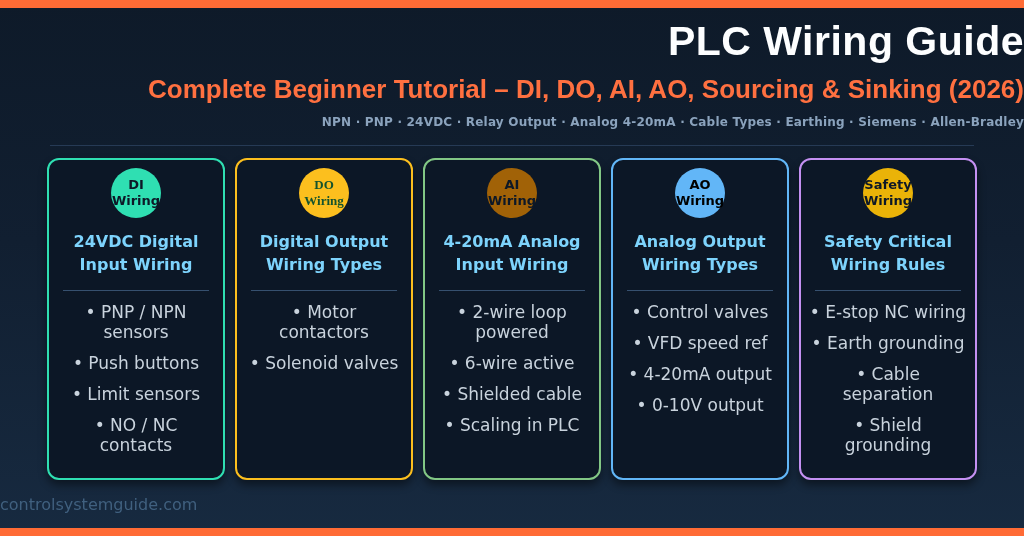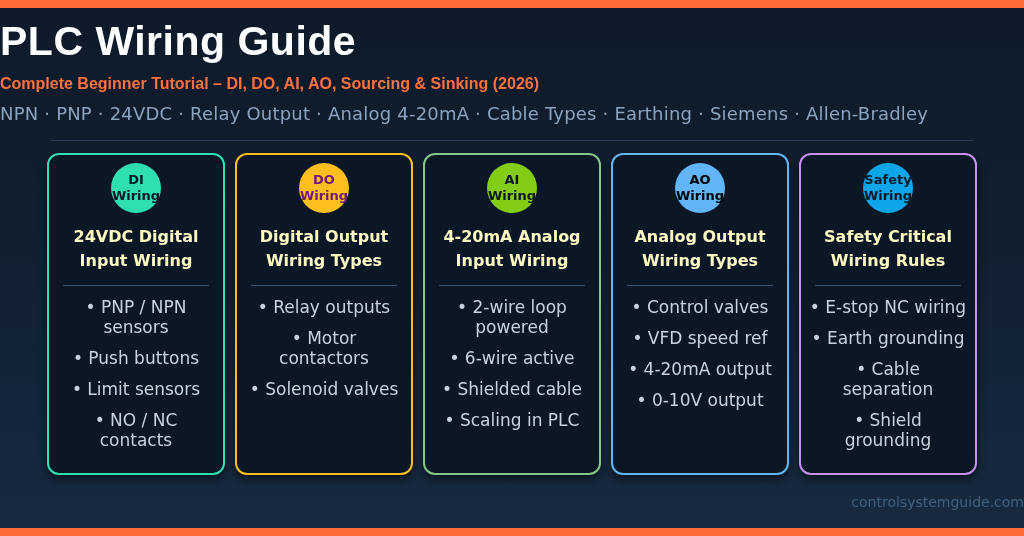--- a/index.html
+++ b/index.html
@@ -6,36 +6,36 @@
   body{
     width:1024px;height:536px;overflow:hidden;
     font-family:"DejaVu Sans","Liberation Sans",sans-serif;
   }
   .page{
     width:100%;height:100%;
     display:flex;flex-direction:column;
     background:linear-gradient(180deg,#0e1a29 0%,#111f31 45%,#172a40 100%);
   }
   .accent-bar{height:8px;flex:0 0 auto;background:#ff6b35;}
-  header{text-align:left;flex:0 0 auto;}
+  header{text-align:right;flex:0 0 auto;}
   .page-title{
     margin:10px 0 0;
     font-family:"Liberation Sans",sans-serif;
     font-size:41px;font-weight:800;letter-spacing:.5px;
     color:#fdfeff;line-height:1.16;
   }
   .page-subtitle{
     margin:8px 0 0;
     font-family:"Liberation Sans",sans-serif;
-    font-size:16px;font-weight:700;
+    font-size:26px;font-weight:700;
     color:#ff7040;line-height:1.2;
   }
   .page-tagline{
     margin:10px 0 16px;
-    font-size:18px;color:#8ba3bd;letter-spacing:.2px;line-height:1.2;
+    font-size:12px;color:#8ba3bd;letter-spacing:.2px;line-height:1.2;font-weight:bold;
   }
   .header-divider{
     border:none;border-top:1px solid #263a55;
     margin:14px 50px 0;
   }
   .cards{
     display:flex;gap:10px;
     padding:12px 47px 0;
     height:322px;flex:0 0 auto;
   }
@@ -51,36 +51,36 @@
   }
   .card-badge{
     width:50px;height:50px;border-radius:50%;
     margin:0 auto;
     display:flex;flex-direction:column;align-items:center;justify-content:center;
     color:#0d1827;font-size:13px;font-weight:700;line-height:1.25;
     white-space:nowrap;
   }
   .card-title{
     margin:12px 0 0;
-    font-size:16px;font-weight:700;color:#fef9c3;line-height:1.45;
+    font-size:16px;font-weight:700;color:#7dd3fc;line-height:1.45;
   }
   .card-divider{
     border:none;border-top:1px solid #36506f;
     margin:13px 6px 0;
   }
   .card-items{
     list-style:none;margin:11px 0 0;padding:0;
     font-size:17px;color:#c9d3dd;
   }
   .card-items li{margin:0 0 11px;}
   .card-items li::before{content:"\2022\00a0";}
   footer{
     margin-top:auto;flex:1 1 auto;
-    display:flex;align-items:center;justify-content:flex-end;
-    font-size:14px;color:#40607f;
+    display:flex;align-items:center;justify-content:flex-start;
+    font-size:16px;color:#40607f;
   }
 </style>
 </head>
 <body>
 
 <div class="page">
   <div class="accent-bar"></div>
 
   <header>
     <h1 class="page-title">PLC Wiring Guide</h1>
@@ -98,34 +98,33 @@
     <h3 class="card-title">24VDC Digital Input Wiring</h3>
     <hr class="card-divider">
     <ul class="card-items">
           <li>PNP / NPN sensors</li>
           <li>Push buttons</li>
           <li>Limit sensors</li>
           <li>NO / NC contacts</li>
         </ul>
   </section>
       <section class="card" style="border-color: rgb(252, 191, 30);">
-    <div class="card-badge" style="background: rgb(252, 191, 30); color: #701a75;">
+    <div class="card-badge" style="background: rgb(252, 191, 30); color: #14532d; font-family: Liberation Serif, serif;">
       <span>DO</span>
       <span>Wiring</span>
     </div>
     <h3 class="card-title">Digital Output Wiring Types</h3>
     <hr class="card-divider">
     <ul class="card-items">
-          <li>Relay outputs</li>
           <li>Motor contactors</li>
           <li>Solenoid valves</li>
         </ul>
   </section>
       <section class="card" style="border-color: rgb(130, 199, 133);">
-    <div class="card-badge" style="background: #84cc16; color: rgb(13, 24, 39);">
+    <div class="card-badge" style="background: #a16207; color: rgb(13, 24, 39);">
       <span>AI</span>
       <span>Wiring</span>
     </div>
     <h3 class="card-title">4-20mA Analog Input Wiring</h3>
     <hr class="card-divider">
     <ul class="card-items">
           <li>2-wire loop powered</li>
           <li>6-wire active</li>
           <li>Shielded cable</li>
           <li>Scaling in PLC</li>
@@ -139,21 +138,21 @@
     <h3 class="card-title">Analog Output Wiring Types</h3>
     <hr class="card-divider">
     <ul class="card-items">
           <li>Control valves</li>
           <li>VFD speed ref</li>
           <li>4-20mA output</li>
           <li>0-10V output</li>
         </ul>
   </section>
       <section class="card" style="border-color: rgb(196, 144, 242);">
-    <div class="card-badge" style="background: #0ea5e9; color: rgb(13, 24, 39); align-items: center;">
+    <div class="card-badge" style="background: #eab308; color: rgb(13, 24, 39); align-items: center;">
       <span>Safety</span>
       <span>Wiring</span>
     </div>
     <h3 class="card-title">Safety Critical Wiring Rules</h3>
     <hr class="card-divider">
     <ul class="card-items">
           <li>E-stop NC wiring</li>
           <li>Earth grounding</li>
           <li>Cable separation</li>
           <li>Shield grounding</li>

